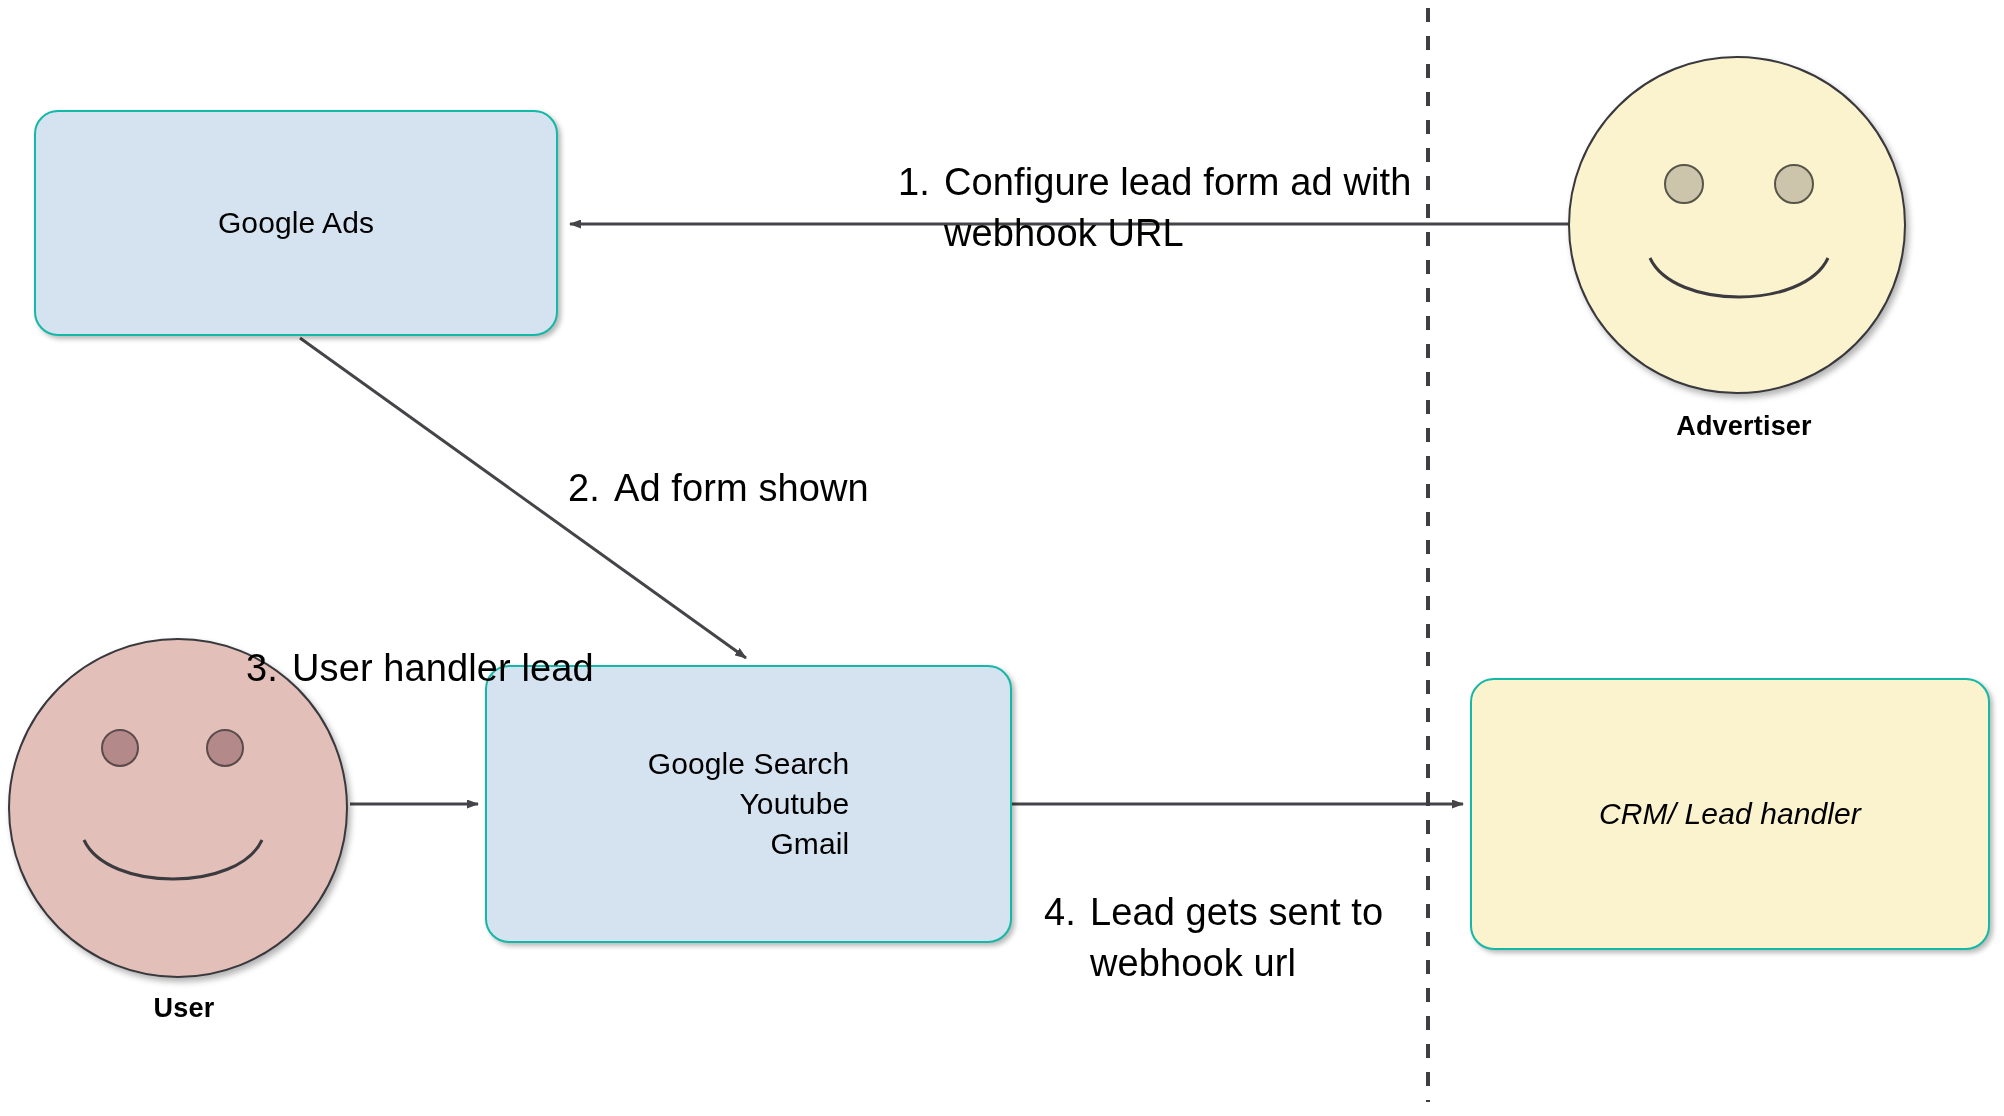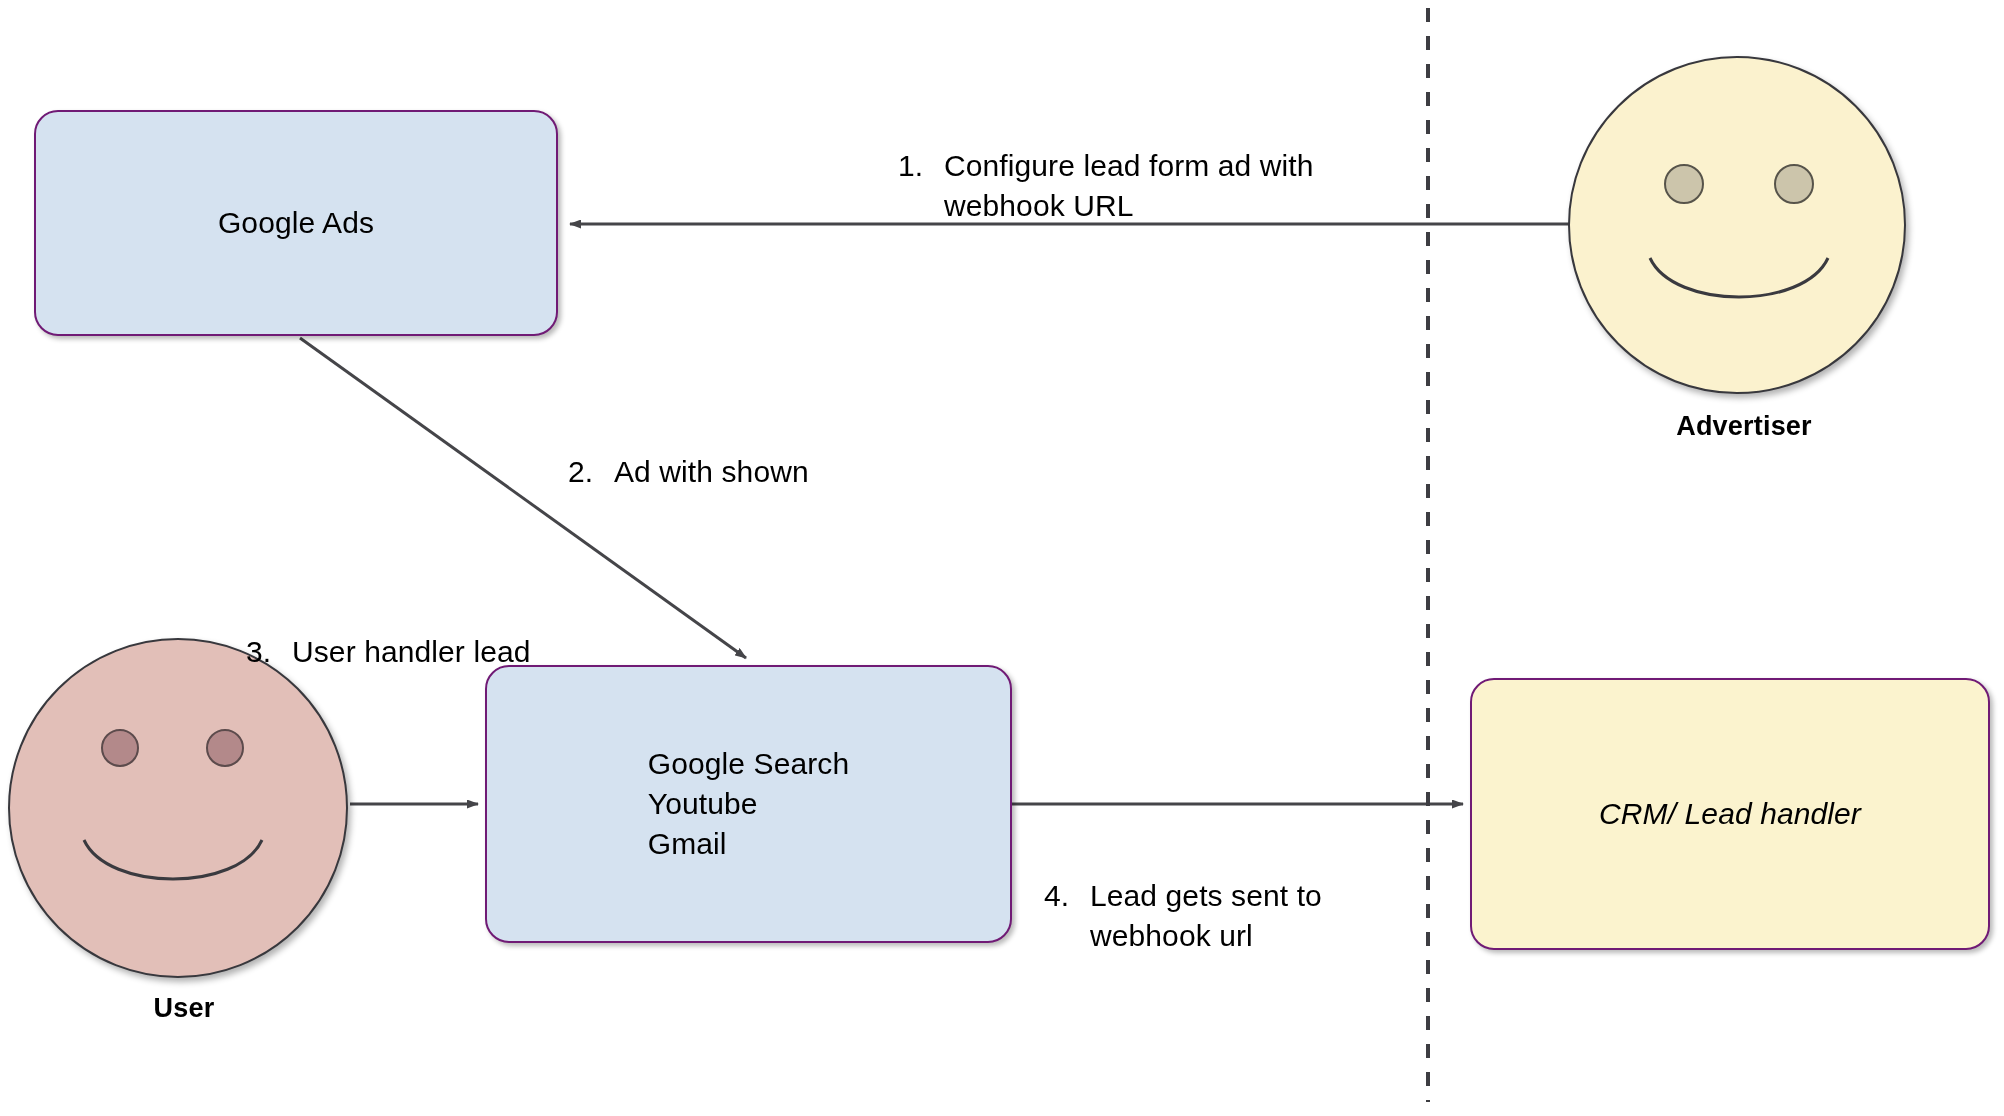--- a/index.html
+++ b/index.html
@@ -24,26 +24,26 @@
     top: 0;
     width: 2004px;
     height: 1116px;
     pointer-events: none;
   }
 
   
   .node-box {
     position: absolute;
     box-sizing: border-box;
-    border: 2px solid #701a75;
+    border: 2px solid #14b8a6;
     border-radius: 24px;
     display: flex;
     align-items: center;
     justify-content: center;
-    text-align: left;
+    text-align: right;
     color: #000000;
     font-size: 30px;
     line-height: 1.33;
     letter-spacing: 0.1px;
     box-shadow: 3px 3px 5px rgba(0, 0, 0, 0.28);
   }
   .node-box.blue  { background: #d5e2f0; }
   .node-box.cream { background: #fbf3ce; }
 
   .box-label { white-space: pre-line; }
@@ -84,21 +84,21 @@
     font-weight: bold;
     font-size: 27px;
     color: #000000;
     letter-spacing: 0.2px;
   }
 
   
   .edge-label {
     position: absolute;
     color: #000000;
-    font-size: 30px;
+    font-size: 38px;
     line-height: 1.34;
     letter-spacing: 0.1px;
     white-space: pre-line;
     text-decoration: underline;
   }
   .edge-label .num {
     display: inline-block;
     min-width: 46px;
   }
   .edge-label .txt {
@@ -162,21 +162,21 @@
     </svg>
     <div class="actor-caption" style="top:355px;">Advertiser</div>
   </div>
 
   <div class="edge-label" style="left:898px; top:106px; width:520px;">
     <span class="num">1.</span><span class="txt">Configure lead form ad with
 webhook URL</span>
   </div>
 
   <div class="edge-label" style="left:568px; top:412px; width:420px;">
-    <span class="num">2.</span><span class="txt">Ad with shown</span>
+    <span class="num">2.</span><span class="txt">Ad form shown</span>
   </div>
 
   <div class="edge-label" style="left:246px; top:592px; width:420px;">
     <span class="num">3.</span><span class="txt">User handler lead</span>
   </div>
 
   <div class="edge-label" style="left:1044px; top:836px; width:380px;">
     <span class="num">4.</span><span class="txt">Lead gets sent to
 webhook url</span>
   </div>

